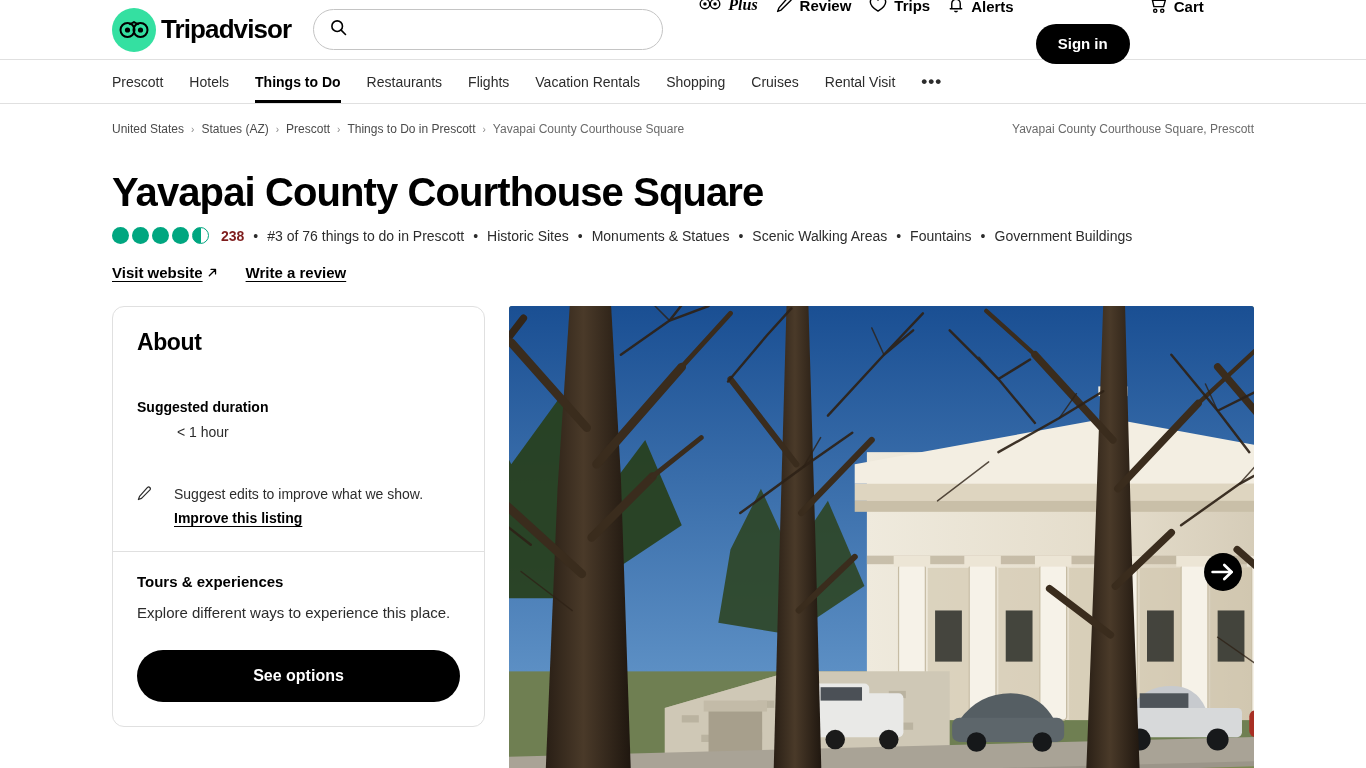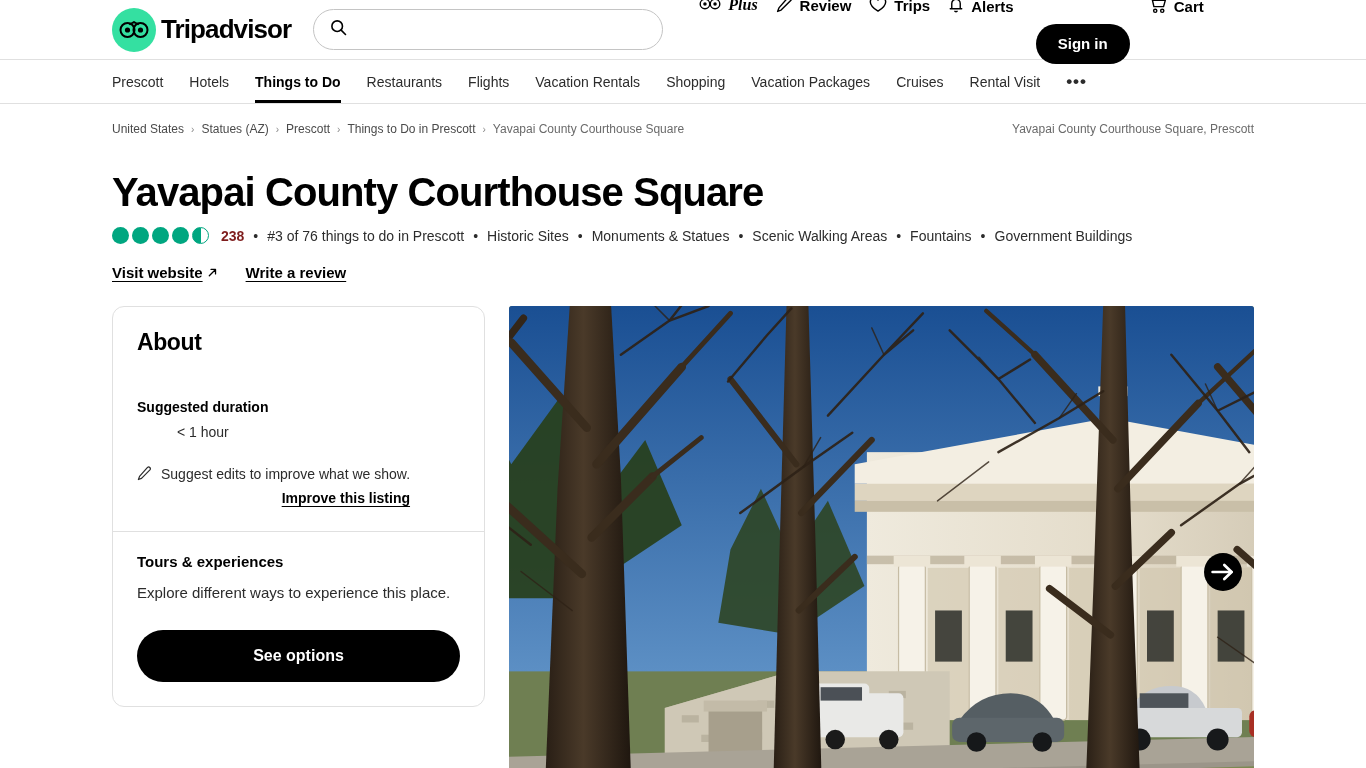--- a/index.html
+++ b/index.html
@@ -202,21 +202,21 @@
     border-radius: 12px;
     background: #fff;
     flex: none;
     overflow: hidden;
   }
   .about-inner { padding: 22px 24px 0 24px; }
   h2.about-h { margin: 0; font-size: 23px; font-weight: 700; letter-spacing: -0.4px;}
   .sub-label { font-size: 14px; font-weight: 700; margin-top: 43px; }
   .sub-value { font-size: 14px; color: #2c2c2c; margin-top: 9px; margin-left: 40px; }
   .suggest-row {
-    display: flex; gap: 9px; margin-top: 24px; padding-bottom: 22px; text-align: right;
+    display: flex; gap: 22px; margin-top: 44px; padding-bottom: 22px;
   }
   .suggest-text { font-size: 14px; color: #2c2c2c; line-height: 21px; }
   .suggest-text a {
     display: block; margin-top: 3px;
     color: #000; font-weight: 700;
     text-decoration: underline; text-underline-offset: 3px;
     cursor: pointer;
   }
   .card-div { height: 1px; background: #e0e0e0; }
   .tours { padding: 21px 24px 24px 24px; }
@@ -355,21 +355,20 @@
 </div>
 
 <div class="subnav">
   <div class="subnav-item">Prescott</div>
   <div class="subnav-item">Hotels</div>
   <div class="subnav-item active">Things to Do</div>
   <div class="subnav-item">Restaurants</div>
   <div class="subnav-item">Flights</div>
   <div class="subnav-item">Vacation Rentals</div>
   <div class="subnav-item">Shopping</div>
-  <div class="subnav-item">Vacation Packages</div>
   <div class="subnav-item">Cruises</div>
   <div class="subnav-item">Rental Visit</div>
   <div class="subnav-item dots-icon">•••</div>
 </div>
 
 <div class="crumbs-row">
   <div class="crumbs">
     <span class="crumb">United States</span>
     <span class="crumb-sep">›</span>
     <span class="crumb">Statues (AZ)</span>

